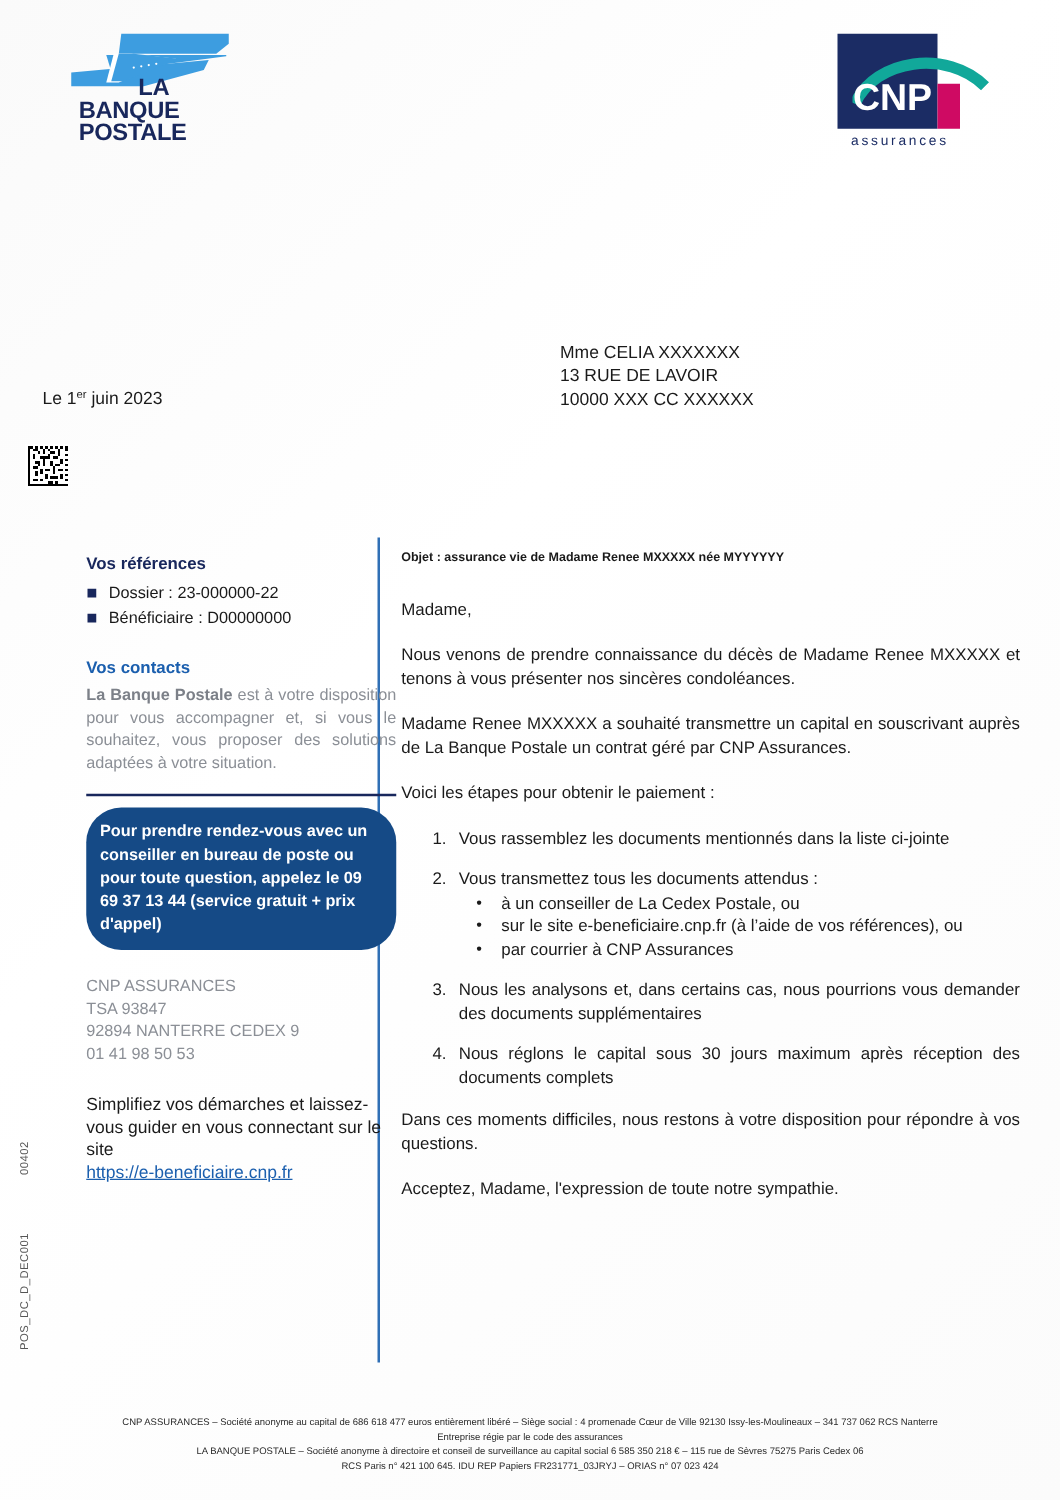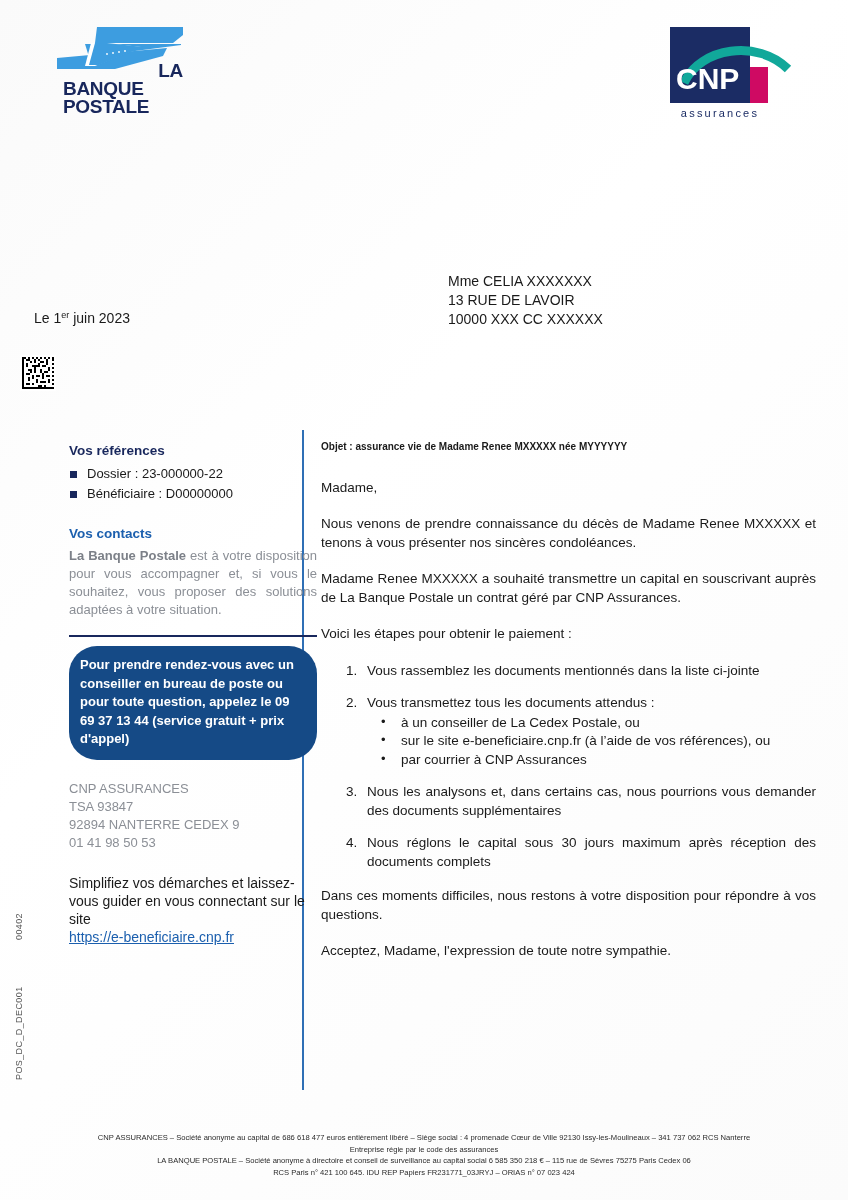--- a/index.html
+++ b/index.html
@@ -35,21 +35,21 @@
     left: 8px;
     top: 36px;
     width: 122px;
     color: #18275c;
     font-weight: bold;
     font-size: 19px;
     line-height: 18px;
     letter-spacing: -0.3px;
     font-family: "Liberation Sans", sans-serif;
   }
-  .lbp-text .l1 { display: block; text-align: right; padding-right: 2px; }
+  .lbp-text .l1 { display: block; text-align: center; padding-right: 2px; }
   .lbp-text .l2 { display: block; }
   .lbp-text .l3 { display: block; }
 
   .cnp-logo {
     position: absolute;
     left: 670px;
     top: 27px;
     width: 120px;
     height: 100px;
   }
@@ -68,21 +68,21 @@
   .cnp-arc { position: absolute; left: 12px; top: 12px; width: 110px; height: 46px; }
   .cnp-letters {
     position: absolute;
     left: 6px; top: 36px;
     width: 76px;
     color: #ffffff;
     font-weight: bold;
     font-size: 30px;
     line-height: 32px;
     letter-spacing: 0px;
-    text-align: left;
+    text-align: center;
   }
   .cnp-sub {
     position: absolute;
     left: 0; top: 80px;
     width: 100px;
     color: #1b2c64;
     font-size: 11px;
     letter-spacing: 2.2px;
     text-align: center;
   }

